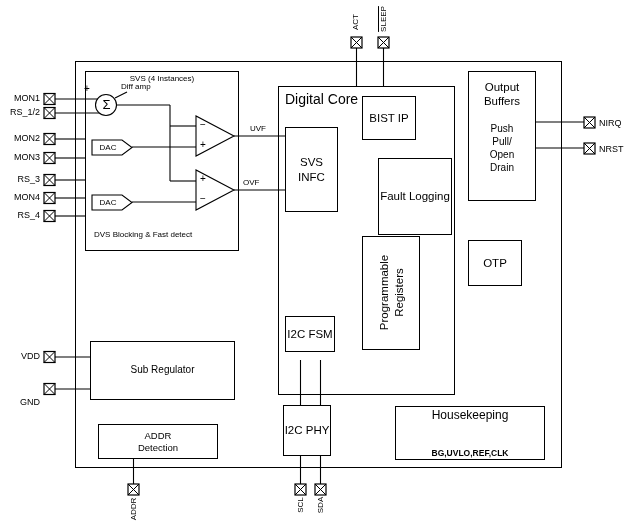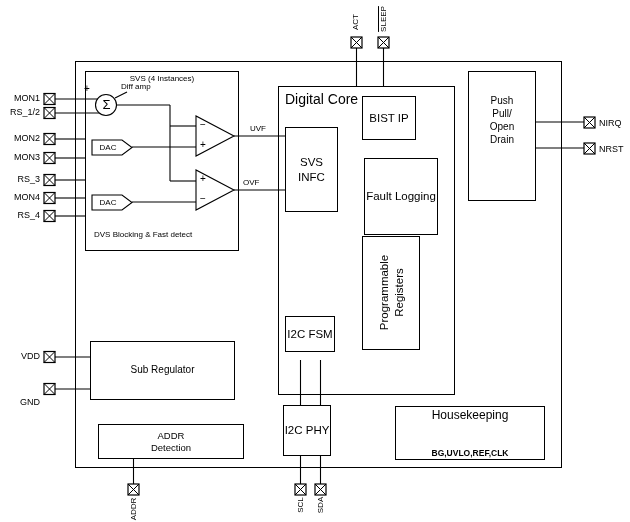--- a/index.html
+++ b/index.html
@@ -116,35 +116,37 @@
       <use href="#xpin" x="128" y="484"></use>
       <use href="#xpin" x="295" y="484"></use>
       <use href="#xpin" x="315" y="484"></use>
     </g>
   </svg>
 
   <div class="box" style="left:362px;top:96px;width:54px;height:44px;">BIST IP</div>
 
   <div class="box" style="left:285px;top:127px;width:53px;height:85px;">SVS INFC</div>
 
-  <div class="box" style="left:364px;top:158px;width:74px;height:77px;">Fault Logging</div>
+  <div class="box" style="left:378px;top:158px;width:74px;height:77px;">Fault Logging</div>
 
   <div class="box" style="left:362px;top:236px;width:58px;height:114px;"></div>
   <div class="rot-text" style="left:334px;top:264px;width:114px;height:57px;">Programmable Registers</div>
 
   <div class="box" style="left:285px;top:316px;width:50px;height:36px;">I2C FSM</div>
 
   <div class="box" style="left:468px;top:71px;width:68px;height:130px;justify-content:flex-start;padding-top:8px;">
+    <div class="ob-title">Output Buffers</div>
     <div class="ob-sub">Push Pull/ Open Drain</div>
   </div>
 
+  <div class="box" style="left:468px;top:240px;width:54px;height:46px;">OTP</div>
 
   <div class="box" style="left:90px;top:341px;width:145px;height:59px;font-size:10px;">Sub Regulator</div>
 
-  <div class="box" style="left:98px;top:424px;width:146px;height:35px;font-size:9.5px;">
+  <div class="box" style="left:98px;top:424px;width:120px;height:35px;font-size:9.5px;">
     <div style="width:60px;">ADDR Detection</div>
   </div>
 
   <div class="box" style="left:395px;top:406px;width:150px;height:54px;gap:15px;">
     <div class="hk-title">Housekeeping</div>
     <div class="hk-sub">BG,UVLO,REF,CLK</div>
   </div>
 
   <div class="box" style="left:283px;top:405px;width:48px;height:51px;">I2C PHY</div>
 

